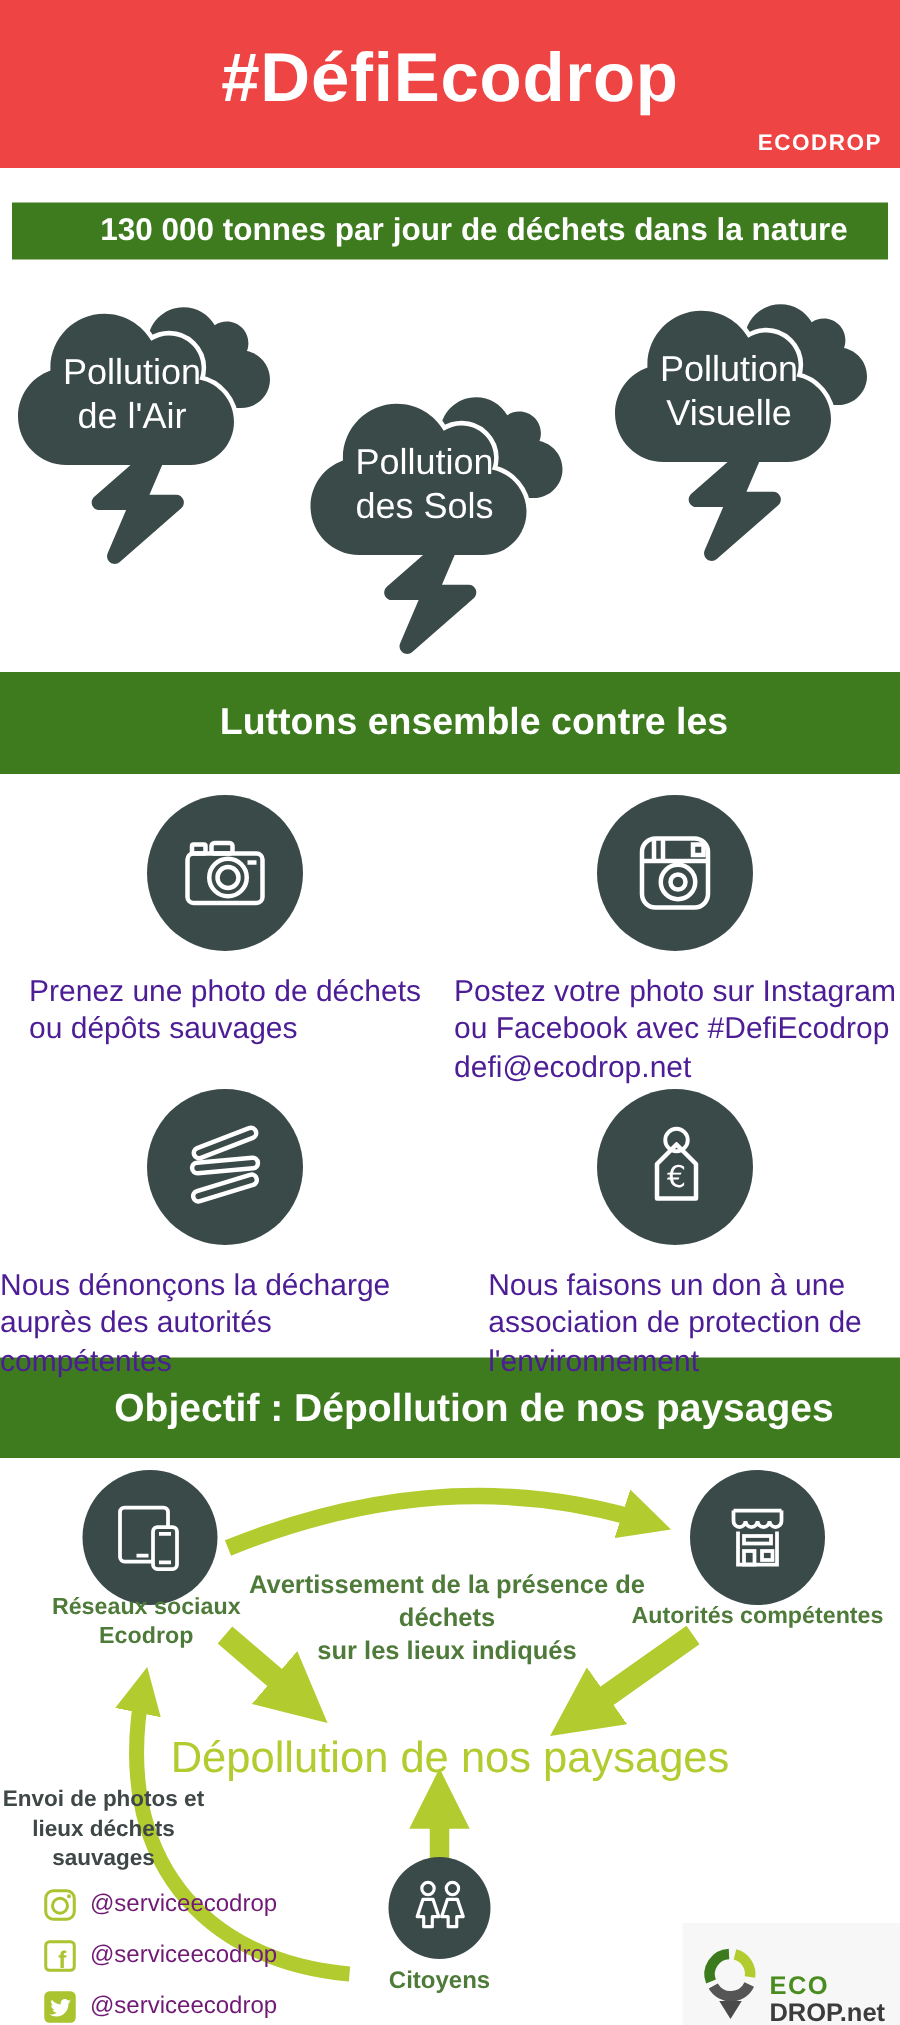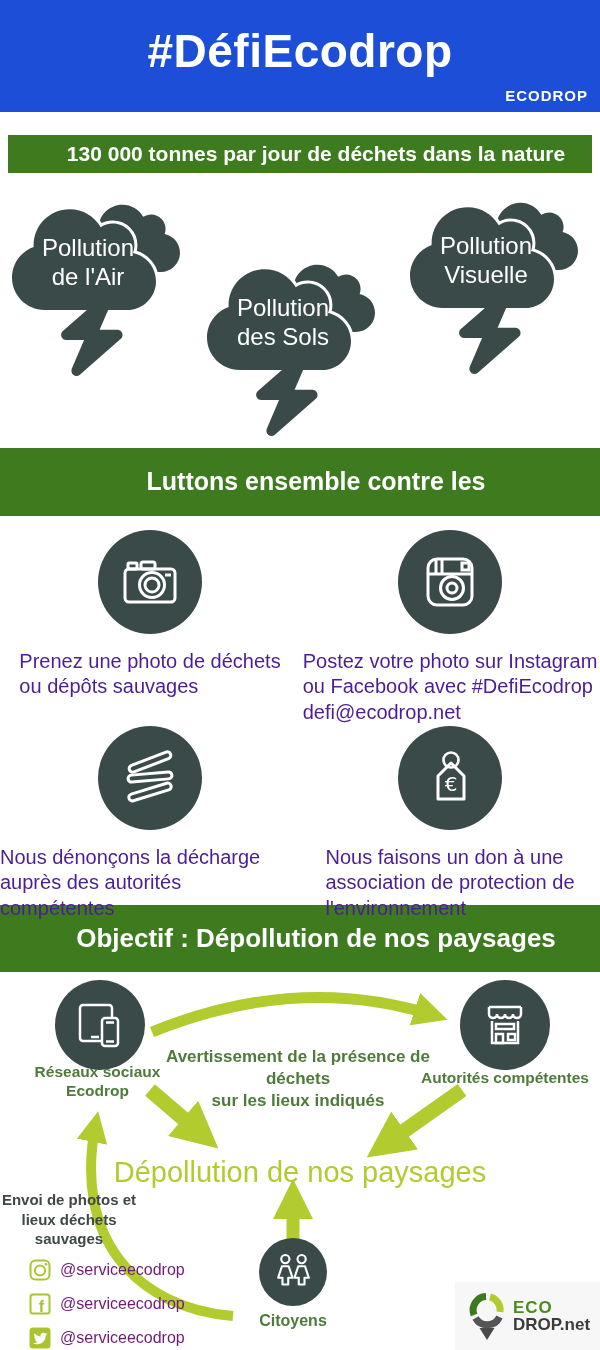--- a/index.html
+++ b/index.html
@@ -1,20 +1,20 @@
 <!DOCTYPE html>
 <html><head>
 <meta charset="utf-8">
 <style>
   html,body{margin:0;padding:0;}
   body{font-family:"Liberation Sans","DejaVu Sans",sans-serif;background:#fff;}
   .page{position:relative;width:600px;height:1350px;overflow:hidden;background:#fff;}
 
   
-  .header{height:112px;background:#1d4ed8;position:relative;text-align:center;}
+  .header{height:112px;background:#ef4444;position:relative;text-align:center;}
   .header h1{margin:0;padding-top:24px;font-size:46px;font-weight:bold;color:#fff;letter-spacing:.5px;}
   .brand{position:absolute;right:12px;bottom:8px;color:#fff;font-weight:bold;font-size:15px;letter-spacing:1px;}
 
   
   .banner{background:#3e7b1f;color:#fff;font-weight:bold;display:flex;flex-direction:column;align-items:center;justify-content:center;text-align:center;padding-left:32px;}
   .banner-stat{margin:23px 8px 0 8px;height:38px;font-size:21px;}
   .banner-fight{height:68px;font-size:25px;line-height:1.18;}
   .banner-objective{height:67px;font-size:26px;}
 
   
@@ -48,21 +48,21 @@
   .side-note{position:absolute;left:0;top:218px;width:138px;text-align:center;font-weight:bold;font-size:15px;color:#3f4747;line-height:1.3;}
   .citizens-label{position:absolute;left:229px;top:340px;width:128px;text-align:center;color:#4f7b3a;font-weight:bold;font-size:16px;}
 
   
   .social{position:absolute;left:28px;top:286px;}
   .social-row{display:flex;align-items:center;height:24px;margin-bottom:10px;}
   .social-row svg{flex:0 0 auto;}
   .handle{font-size:16px;color:#701a75;margin-left:8px;}
 
   
-  .logo-box{position:absolute;left:455px;top:310px;width:145px;height:68px;background:#f7f7f7;display:flex;align-items:center;justify-content:center;}
+  .logo-box{position:absolute;left:455px;top:310px;width:145px;height:68px;background:#f7f7f7;display:flex;align-items:flex-end;justify-content:center;}
   .logo-text{line-height:1.02;margin-left:4px;}
   .logo-eco{color:#4b8c1e;font-size:17px;font-weight:bold;letter-spacing:1px;}
   .logo-drop{color:#3c3c3c;font-size:17px;font-weight:bold;}
 
   .defs{position:absolute;width:0;height:0;overflow:hidden;}
 </style>
 </head>
 <body>
 
 <svg class="defs" aria-hidden="true">

